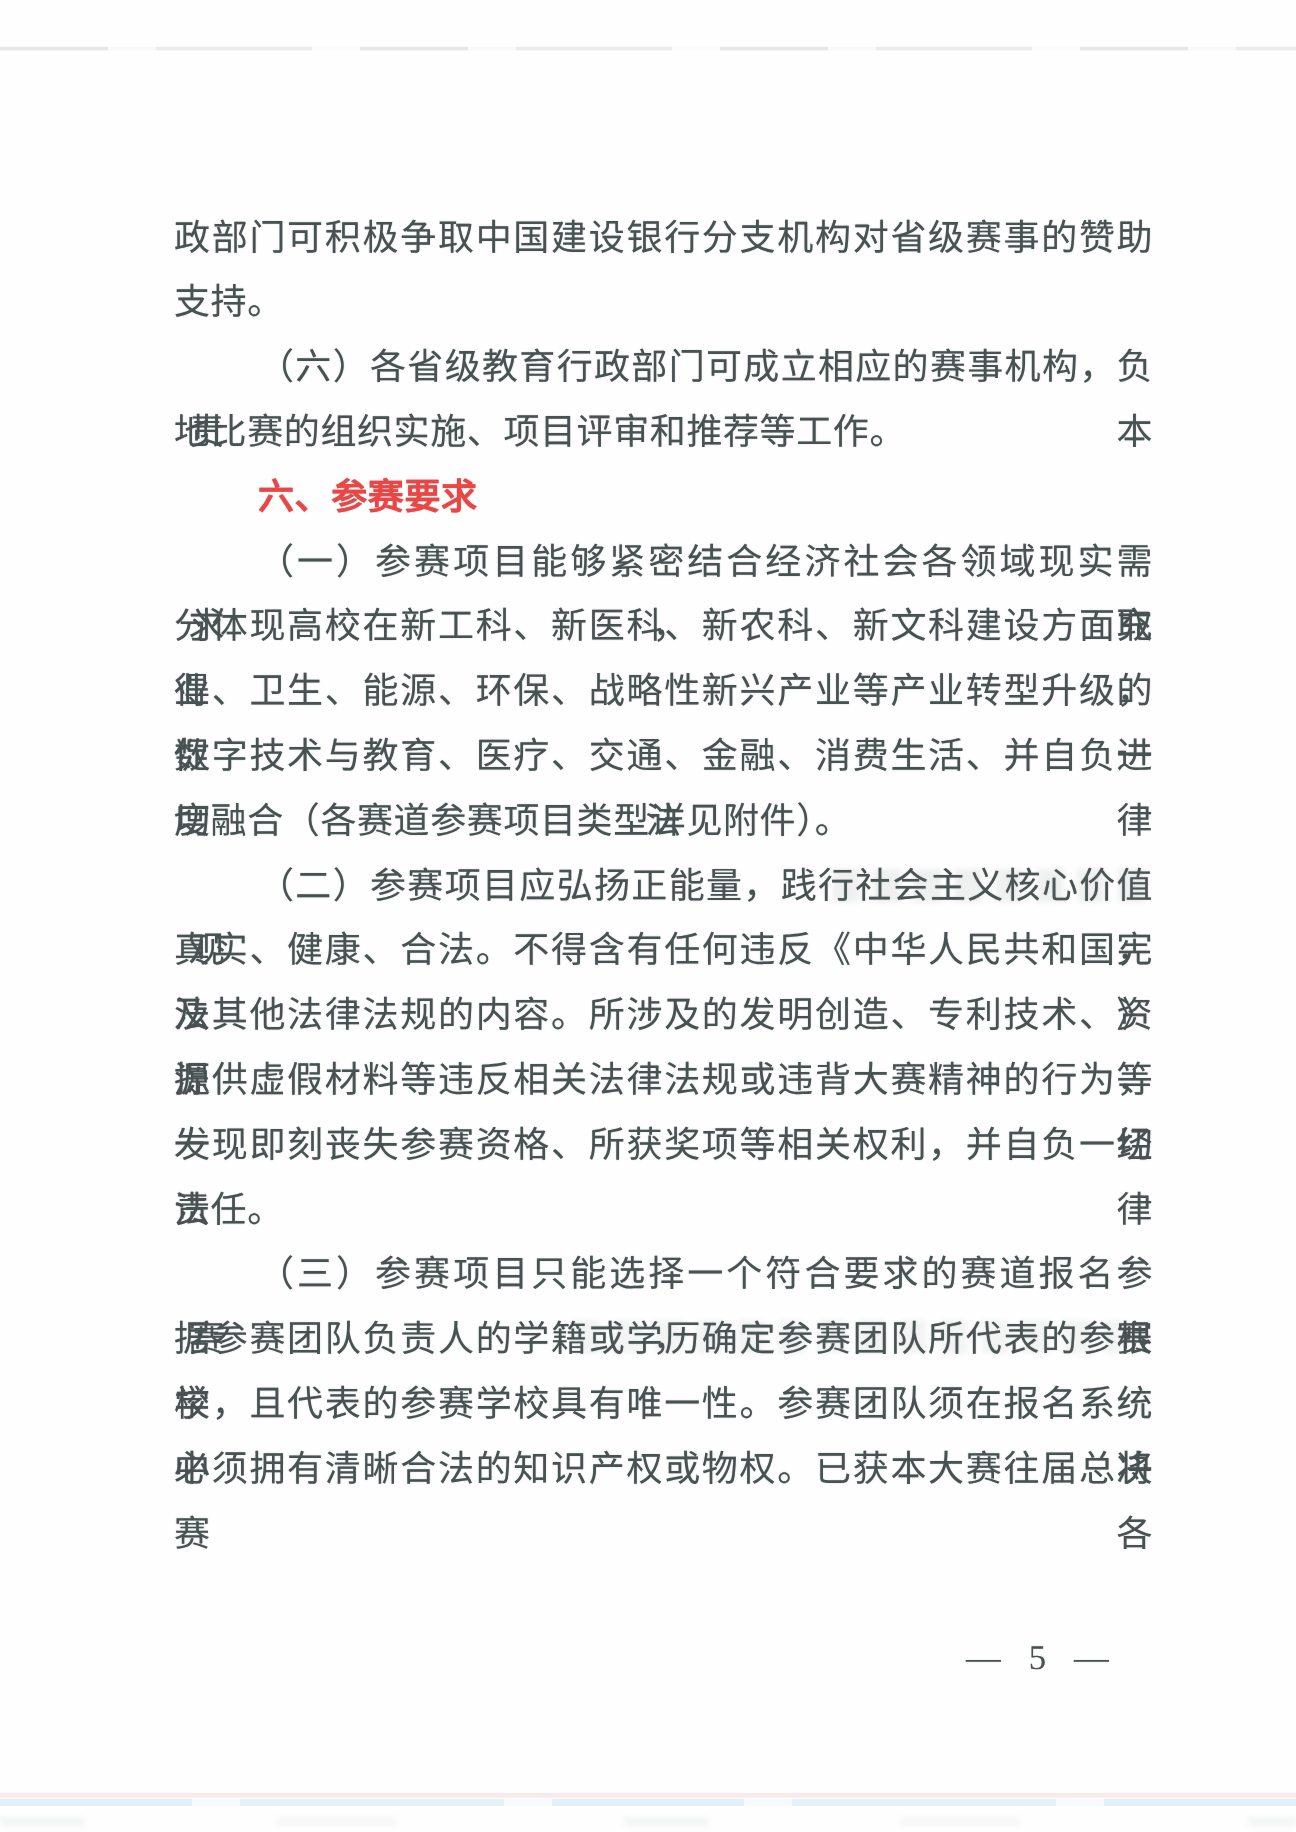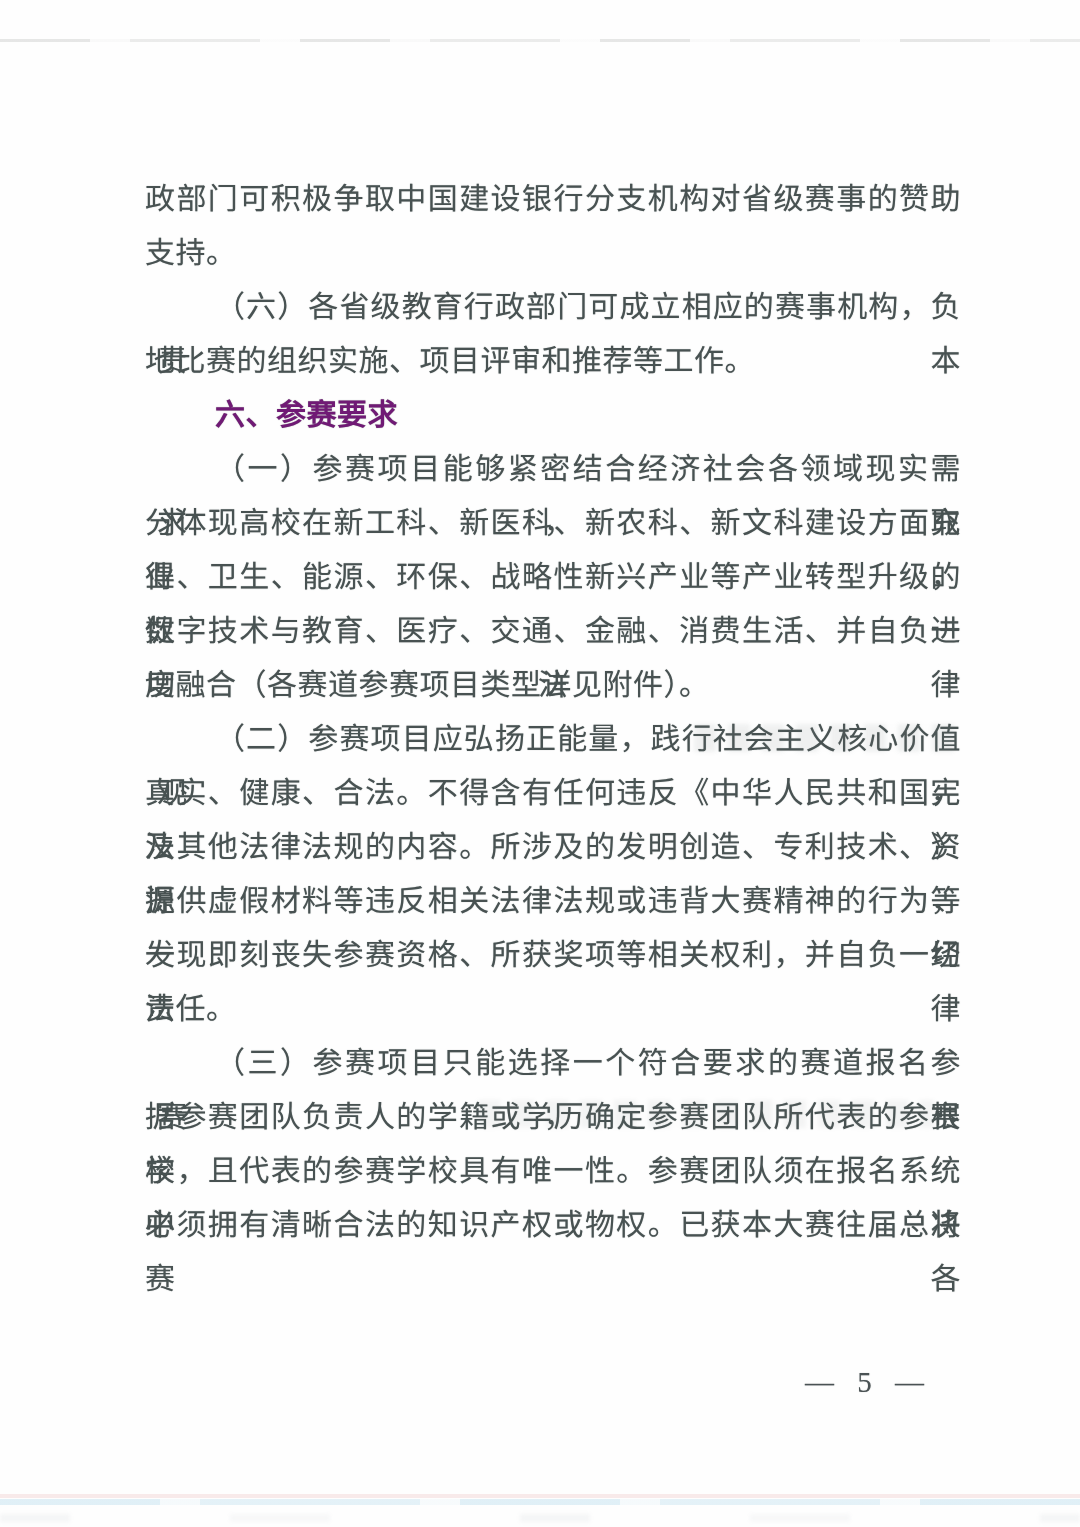--- a/index.html
+++ b/index.html
@@ -88,21 +88,21 @@
     text-align: justify;
     text-align-last: justify;
     text-justify: inter-character;
   }
   .line.indent {
     text-indent: 58px;
     margin-left: 12px;
   }
   .line.heading {
     font-weight: 700;
-    color: #701a75;
+    color: #ef4444;
     text-shadow: 0 0 1px rgba(60,70,70,0.55);
   }
   .page-number {
     position: absolute;
     top: 1360px;
     right: 148px;
     height: 44px;
     line-height: 44px;
     font-size: 29px;
     color: #4a5254;

